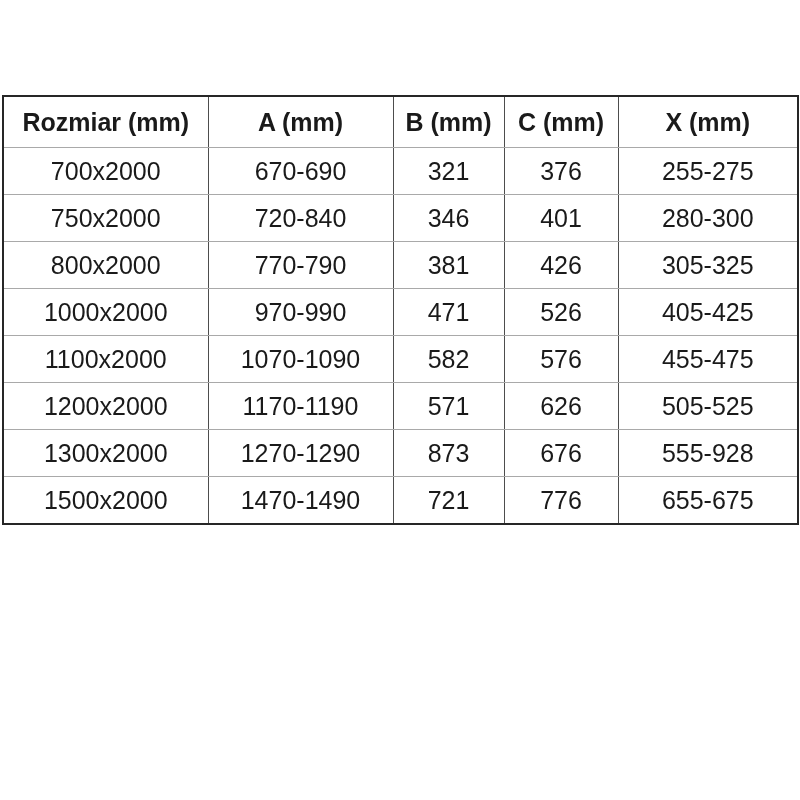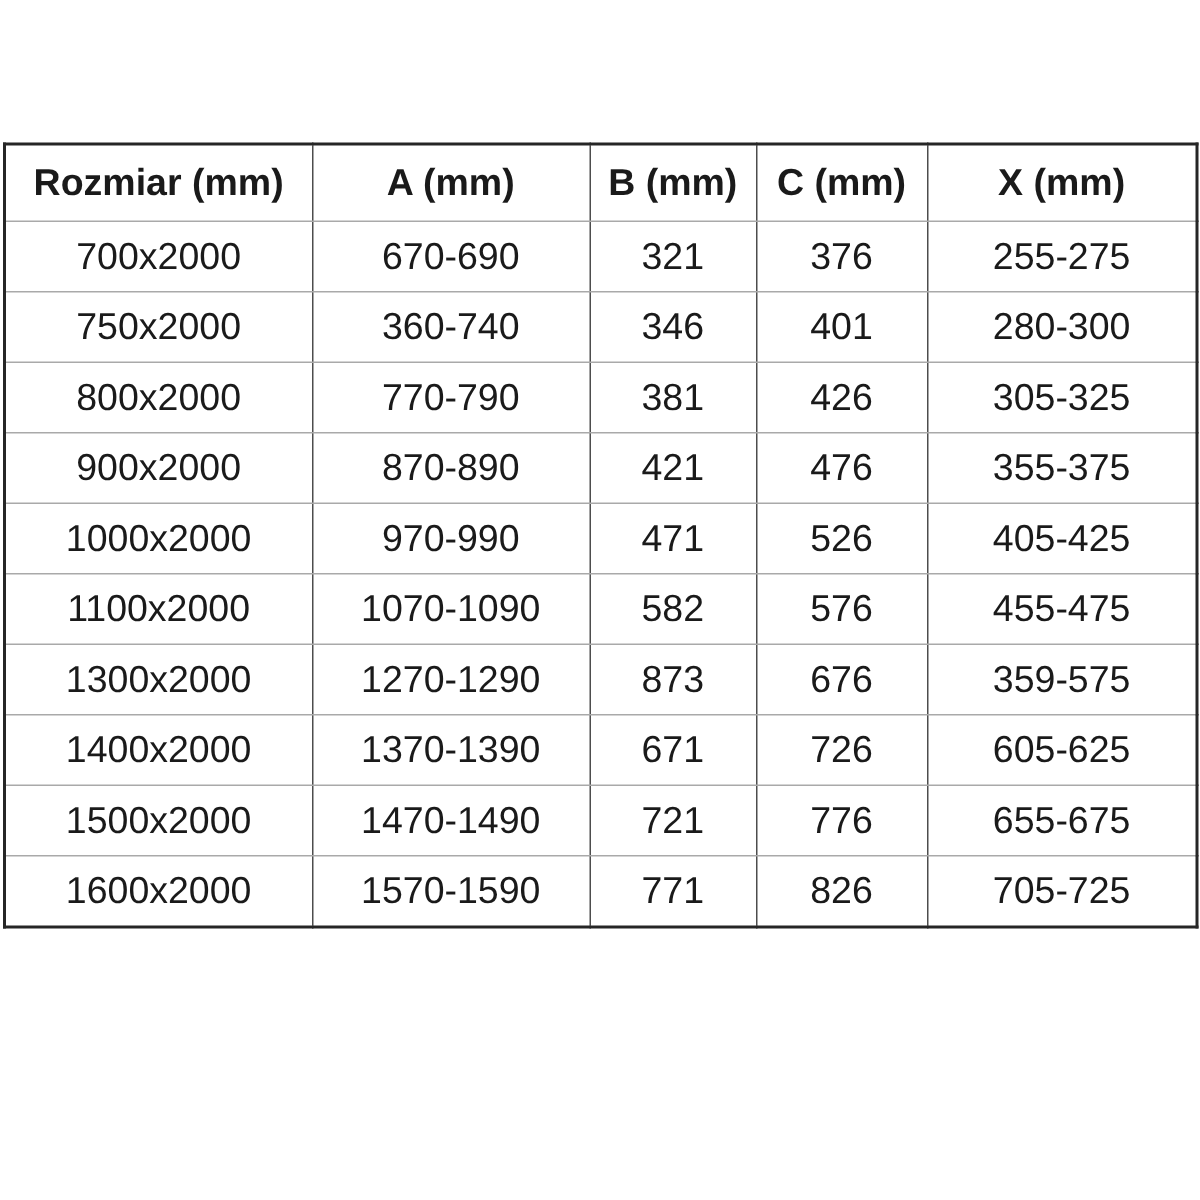--- a/index.html
+++ b/index.html
@@ -79,76 +79,62 @@
     <tbody>
         <tr>
           <td>700x2000</td>
           <td>670-690</td>
           <td>321</td>
           <td>376</td>
           <td>255-275</td>
         </tr>
         <tr>
           <td>750x2000</td>
-          <td>360-740</td>
+          <td>720-840</td>
           <td>346</td>
           <td>401</td>
           <td>280-300</td>
         </tr>
         <tr>
           <td>800x2000</td>
           <td>770-790</td>
           <td>381</td>
           <td>426</td>
           <td>305-325</td>
-        </tr>
-        <tr>
-          <td>900x2000</td>
-          <td>870-890</td>
-          <td>421</td>
-          <td>476</td>
-          <td>355-375</td>
         </tr>
         <tr>
           <td>1000x2000</td>
           <td>970-990</td>
           <td>471</td>
           <td>526</td>
           <td>405-425</td>
         </tr>
         <tr>
           <td>1100x2000</td>
           <td>1070-1090</td>
           <td>582</td>
           <td>576</td>
           <td>455-475</td>
         </tr>
         <tr>
+          <td>1200x2000</td>
+          <td>1170-1190</td>
+          <td>571</td>
+          <td>626</td>
+          <td>505-525</td>
+        </tr>
+        <tr>
           <td>1300x2000</td>
           <td>1270-1290</td>
           <td>873</td>
           <td>676</td>
-          <td>359-575</td>
-        </tr>
-        <tr>
-          <td>1400x2000</td>
-          <td>1370-1390</td>
-          <td>671</td>
-          <td>726</td>
-          <td>605-625</td>
+          <td>555-928</td>
         </tr>
         <tr>
           <td>1500x2000</td>
           <td>1470-1490</td>
           <td>721</td>
           <td>776</td>
           <td>655-675</td>
         </tr>
-        <tr>
-          <td>1600x2000</td>
-          <td>1570-1590</td>
-          <td>771</td>
-          <td>826</td>
-          <td>705-725</td>
-        </tr>
       </tbody>
   </table>
 </div>
 
 </body></html>

